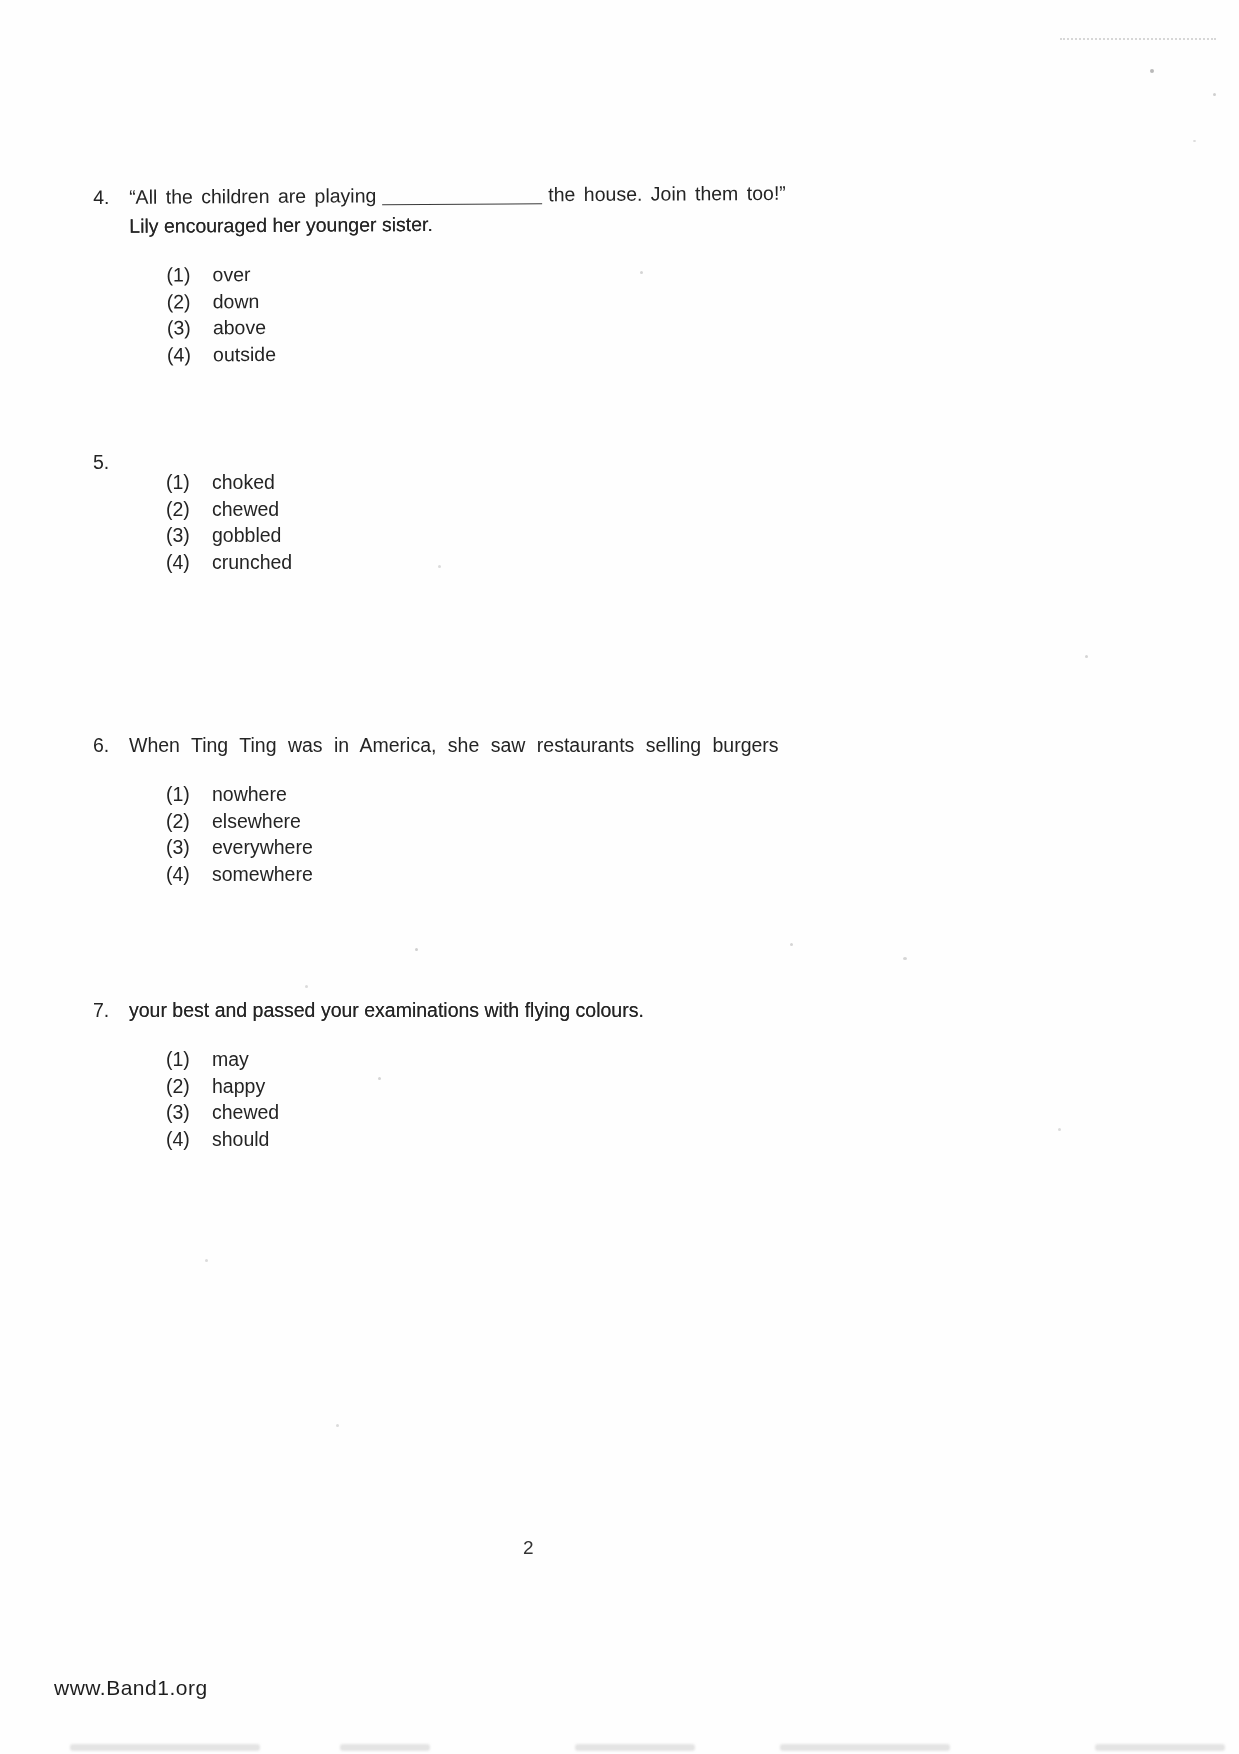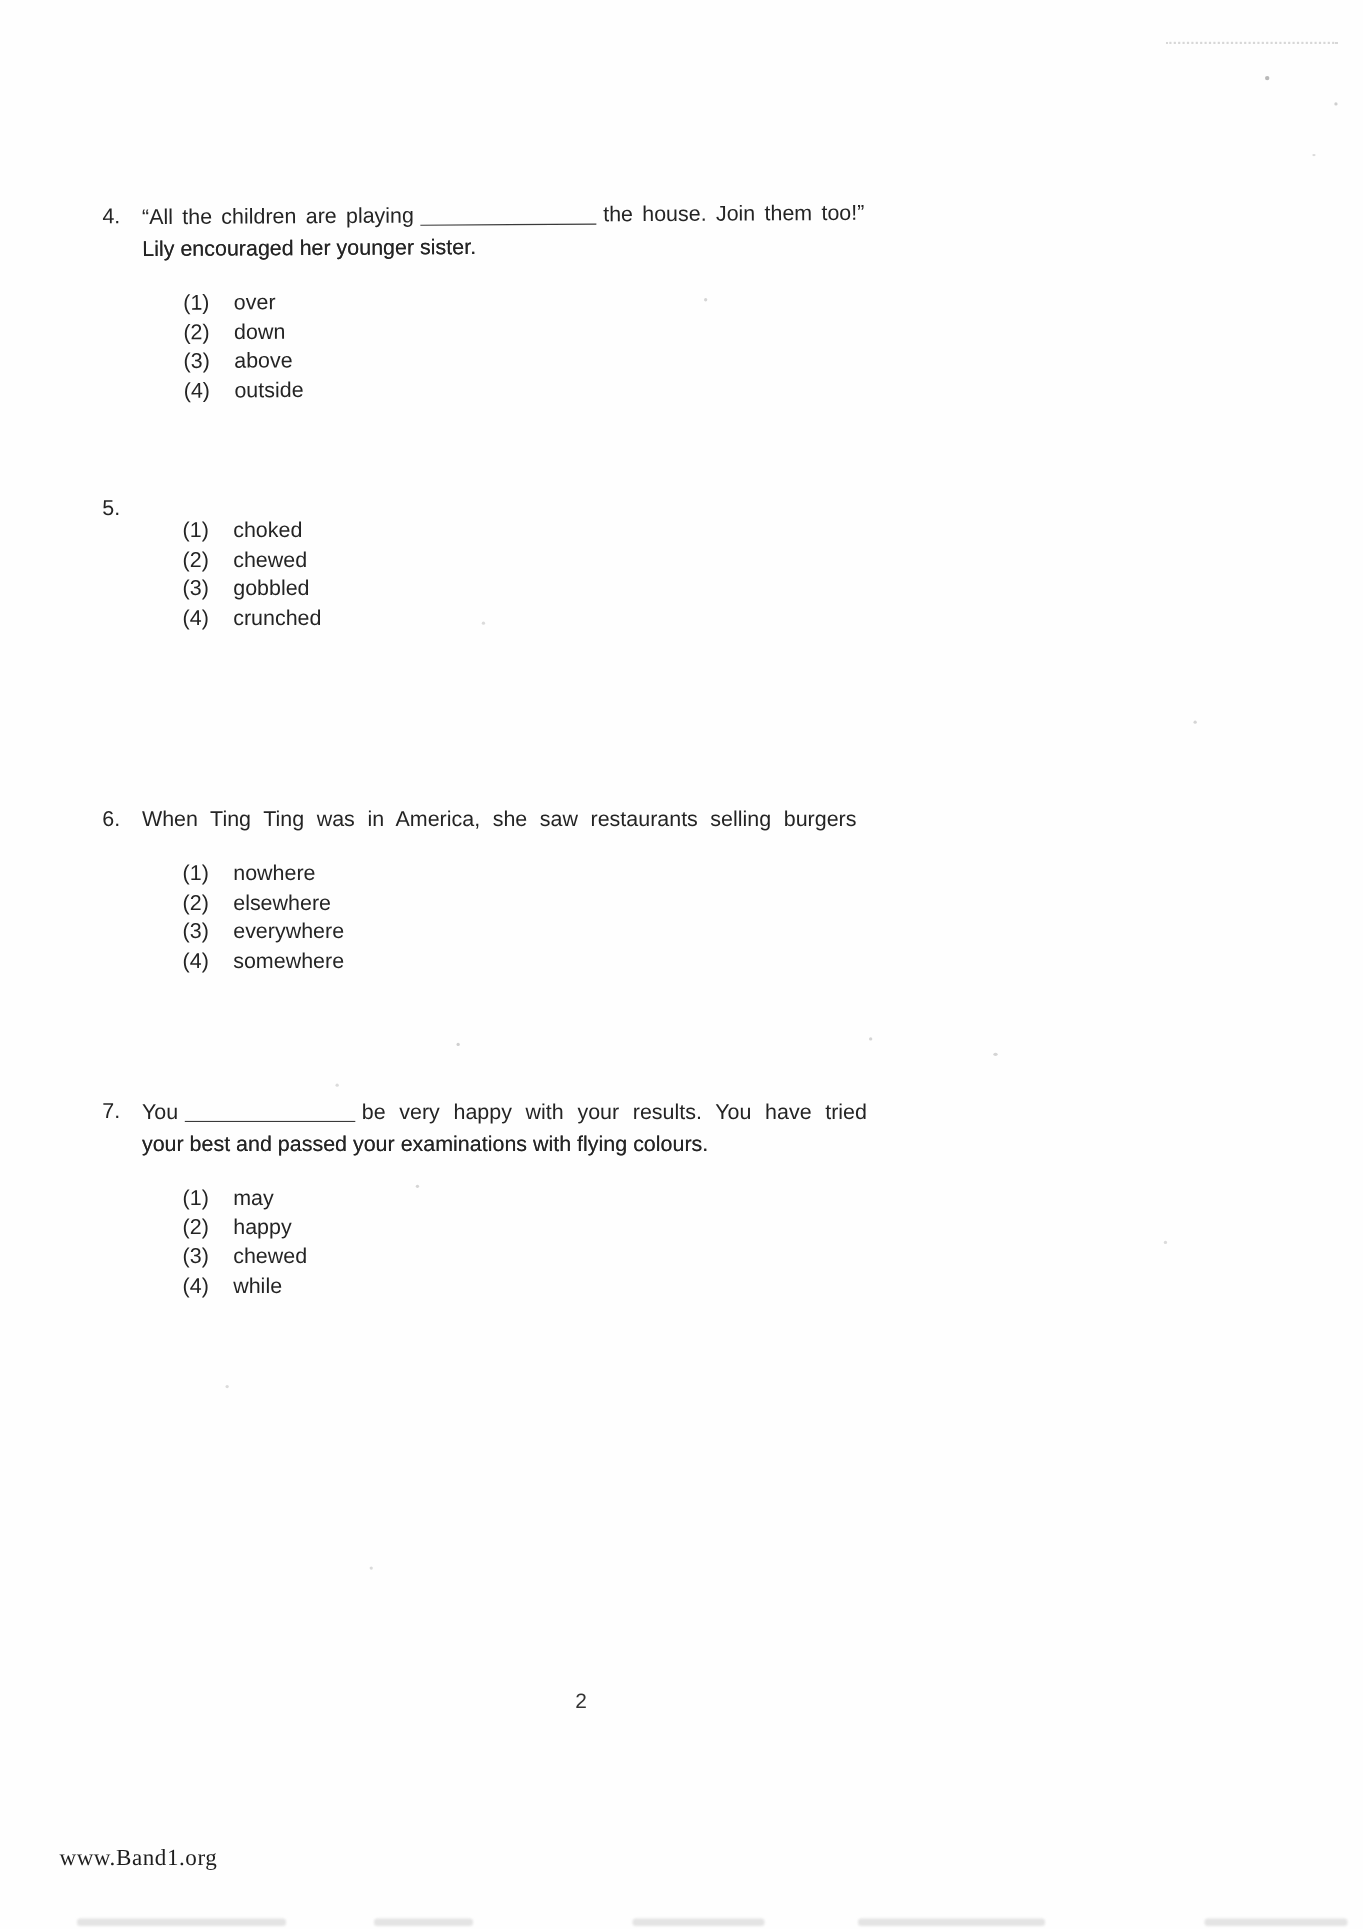--- a/index.html
+++ b/index.html
@@ -66,21 +66,21 @@
     position: absolute;
     left: 523px;
     top: 1537px;
     font-size: 19px;
     color: #333;
   }
   #footer-url {
     position: absolute;
     left: 54px;
     top: 1676px;
-    font-family: Liberation Serif, serif;
+    font-family: Liberation Sans, sans-serif;
     font-size: 21px;
     color: #1e1e1e;
     letter-spacing: 0.5px;
   }
 
   
   .speck {
     position: absolute;
     background: #8a8a8a;
     border-radius: 50%;
@@ -192,38 +192,37 @@
             </div>
         </div>
       </div>
     </div>
   </div>
 
   <div class="question" id="q7" style="top:996px;">
     <div class="qrow">
       <div class="qnum">7.</div>
       <div class="qbody">
-        <div class="stem-line ws7"><span>You</span><span class="blank w155"></span><span>be very happy with your results. You have tried</span></div>
         <div class="stem-line ink-heavy">your best and passed your examinations with flying colours.</div>
         <div class="options">
           <div class="option">
               <span class="opt-label">(1)</span>
               <span class="opt-text">may</span>
             </div>
           <div class="option">
               <span class="opt-label">(2)</span>
               <span class="opt-text">happy</span>
             </div>
           <div class="option">
               <span class="opt-label">(3)</span>
               <span class="opt-text">chewed</span>
             </div>
           <div class="option">
               <span class="opt-label">(4)</span>
-              <span class="opt-text">while</span>
+              <span class="opt-text">should</span>
             </div>
         </div>
       </div>
     </div>
   </div>
 
   <div id="page-number">2</div>
   <div id="footer-url">www.Band1.org</div>
 
   <div id="dotted-line"></div>

